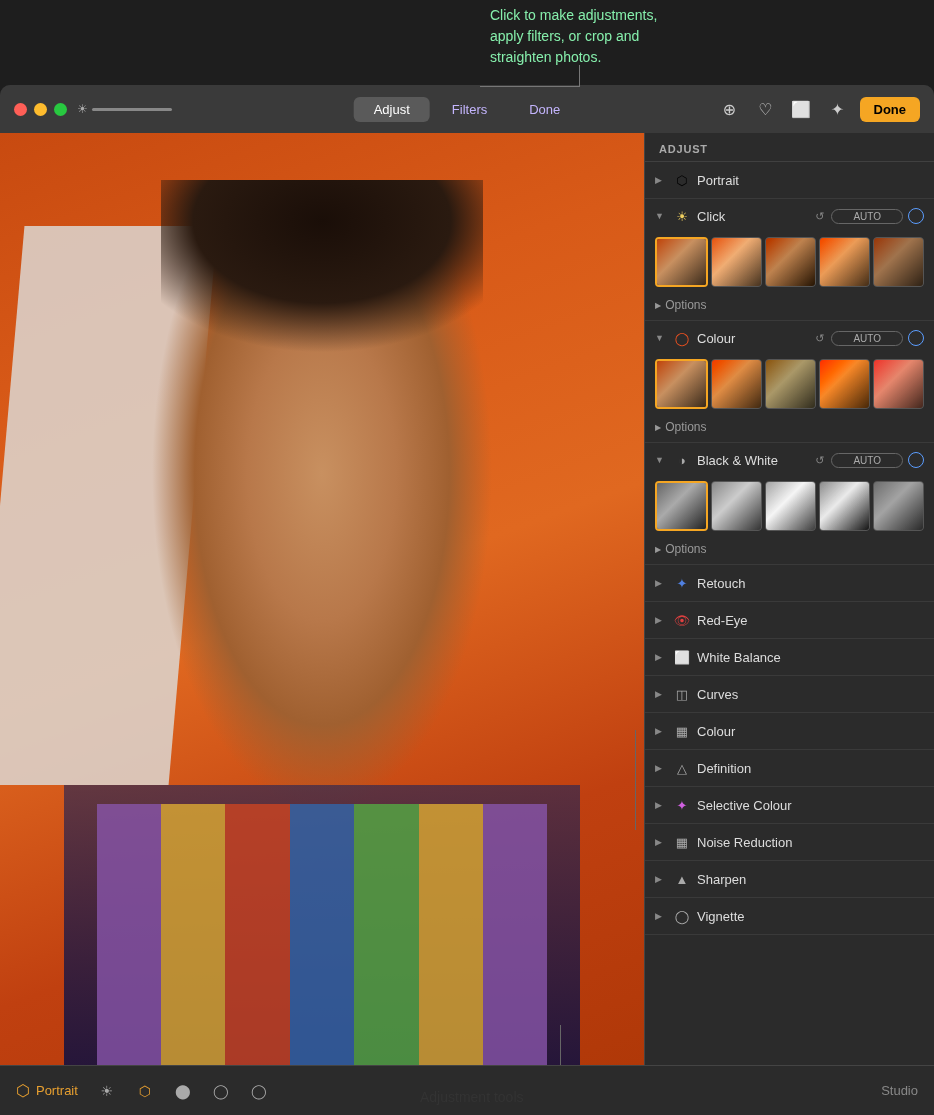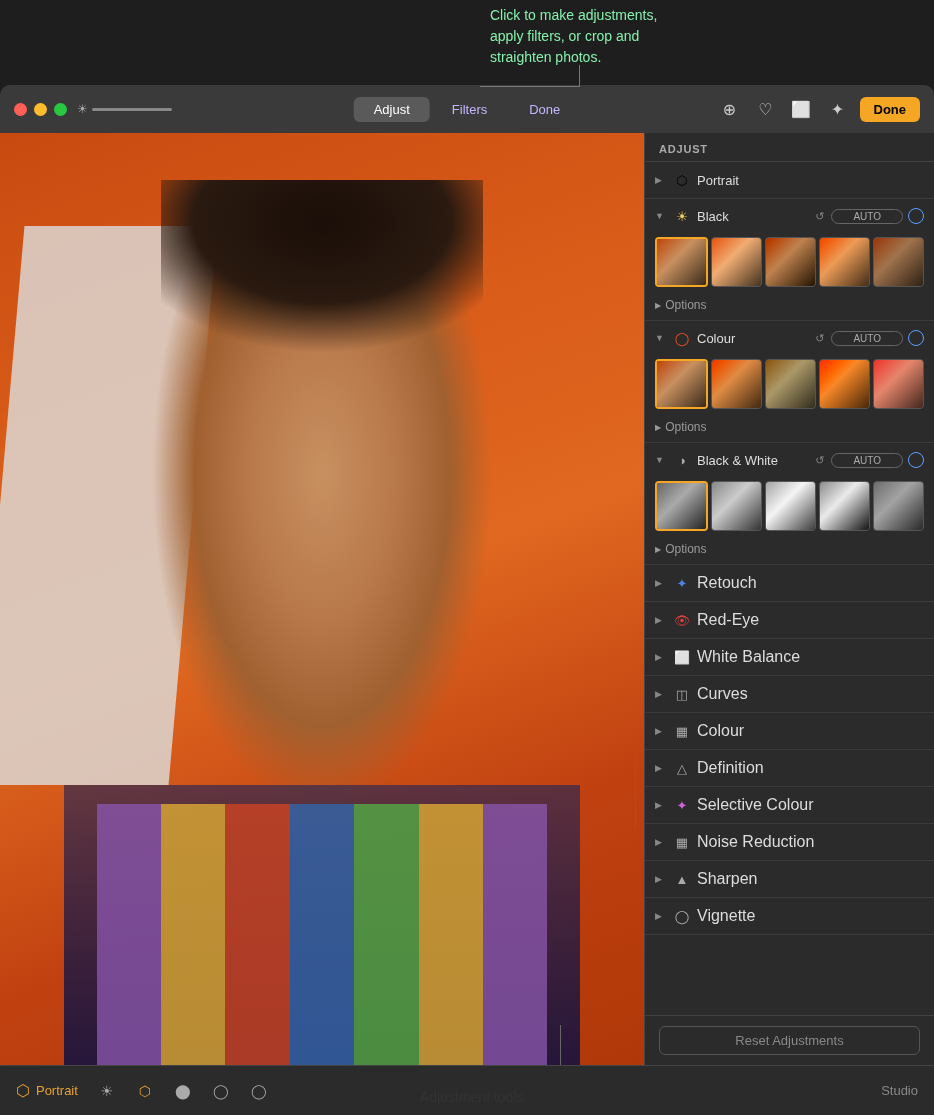--- a/index.html
+++ b/index.html
@@ -339,21 +339,21 @@
     .adj-simple {
       display: flex;
       align-items: center;
       padding: 9px 10px;
       cursor: pointer;
       gap: 6px;
       border-bottom: 1px solid #3a3a3a;
     }
     .adj-simple .adj-chevron { color: #888; font-size: 9px; width: 12px; }
     .adj-simple .adj-icon { width: 18px; height: 18px; font-size: 13px; display: flex; align-items: center; justify-content: center; }
-    .adj-simple .adj-label { flex: 1; color: #ddd; font-size: 16px; font-weight: 500; }
+    .adj-simple .adj-label { flex: 1; color: #ddd; font-size: 13px; font-weight: 500; }
 
     
     .reset-btn-wrap {
       padding: 10px 14px;
       border-top: 1px solid #404040;
       flex-shrink: 0;
     }
     .reset-btn {
       width: 100%;
       background: transparent;
@@ -465,21 +465,21 @@
         <div class="portrait-section">
           <span class="adj-chevron">▶</span>
           <span class="adj-icon">⬡</span>
           <span class="adj-label">Portrait</span>
         </div>
 
         <div class="adj-section">
           <div class="adj-header">
             <span class="adj-chevron">▼</span>
             <span class="adj-icon" style="color:#f0d060;">☀</span>
-            <span class="adj-label">Black</span>
+            <span class="adj-label">Click</span>
             <div class="adj-controls">
               <button class="undo-btn">↺</button>
               <span class="auto-badge">AUTO</span>
               <div class="circle-toggle"></div>
             </div>
           </div>
           <div class="thumb-strip">
             <div class="thumb-item selected">
                 <div class="thumb-face"></div>
               </div>
@@ -631,23 +631,20 @@
         </div>
 
         <div class="adj-simple">
           <span class="adj-chevron">▶</span>
           <span class="adj-icon" style="color:#aaa;">◯</span>
           <span class="adj-label">Vignette</span>
         </div>
 
       </div>
 
-      <div class="reset-btn-wrap">
-        <button class="reset-btn">Reset Adjustments</button>
-      </div>
     </div>
   </div>
 
   <div class="bottom-bar">
     <div class="portrait-label">
       <span class="portrait-cube">⬡</span>
       <span>Portrait</span>
     </div>
     <div class="bottom-controls">
       <div class="bottom-icon">☀</div>

